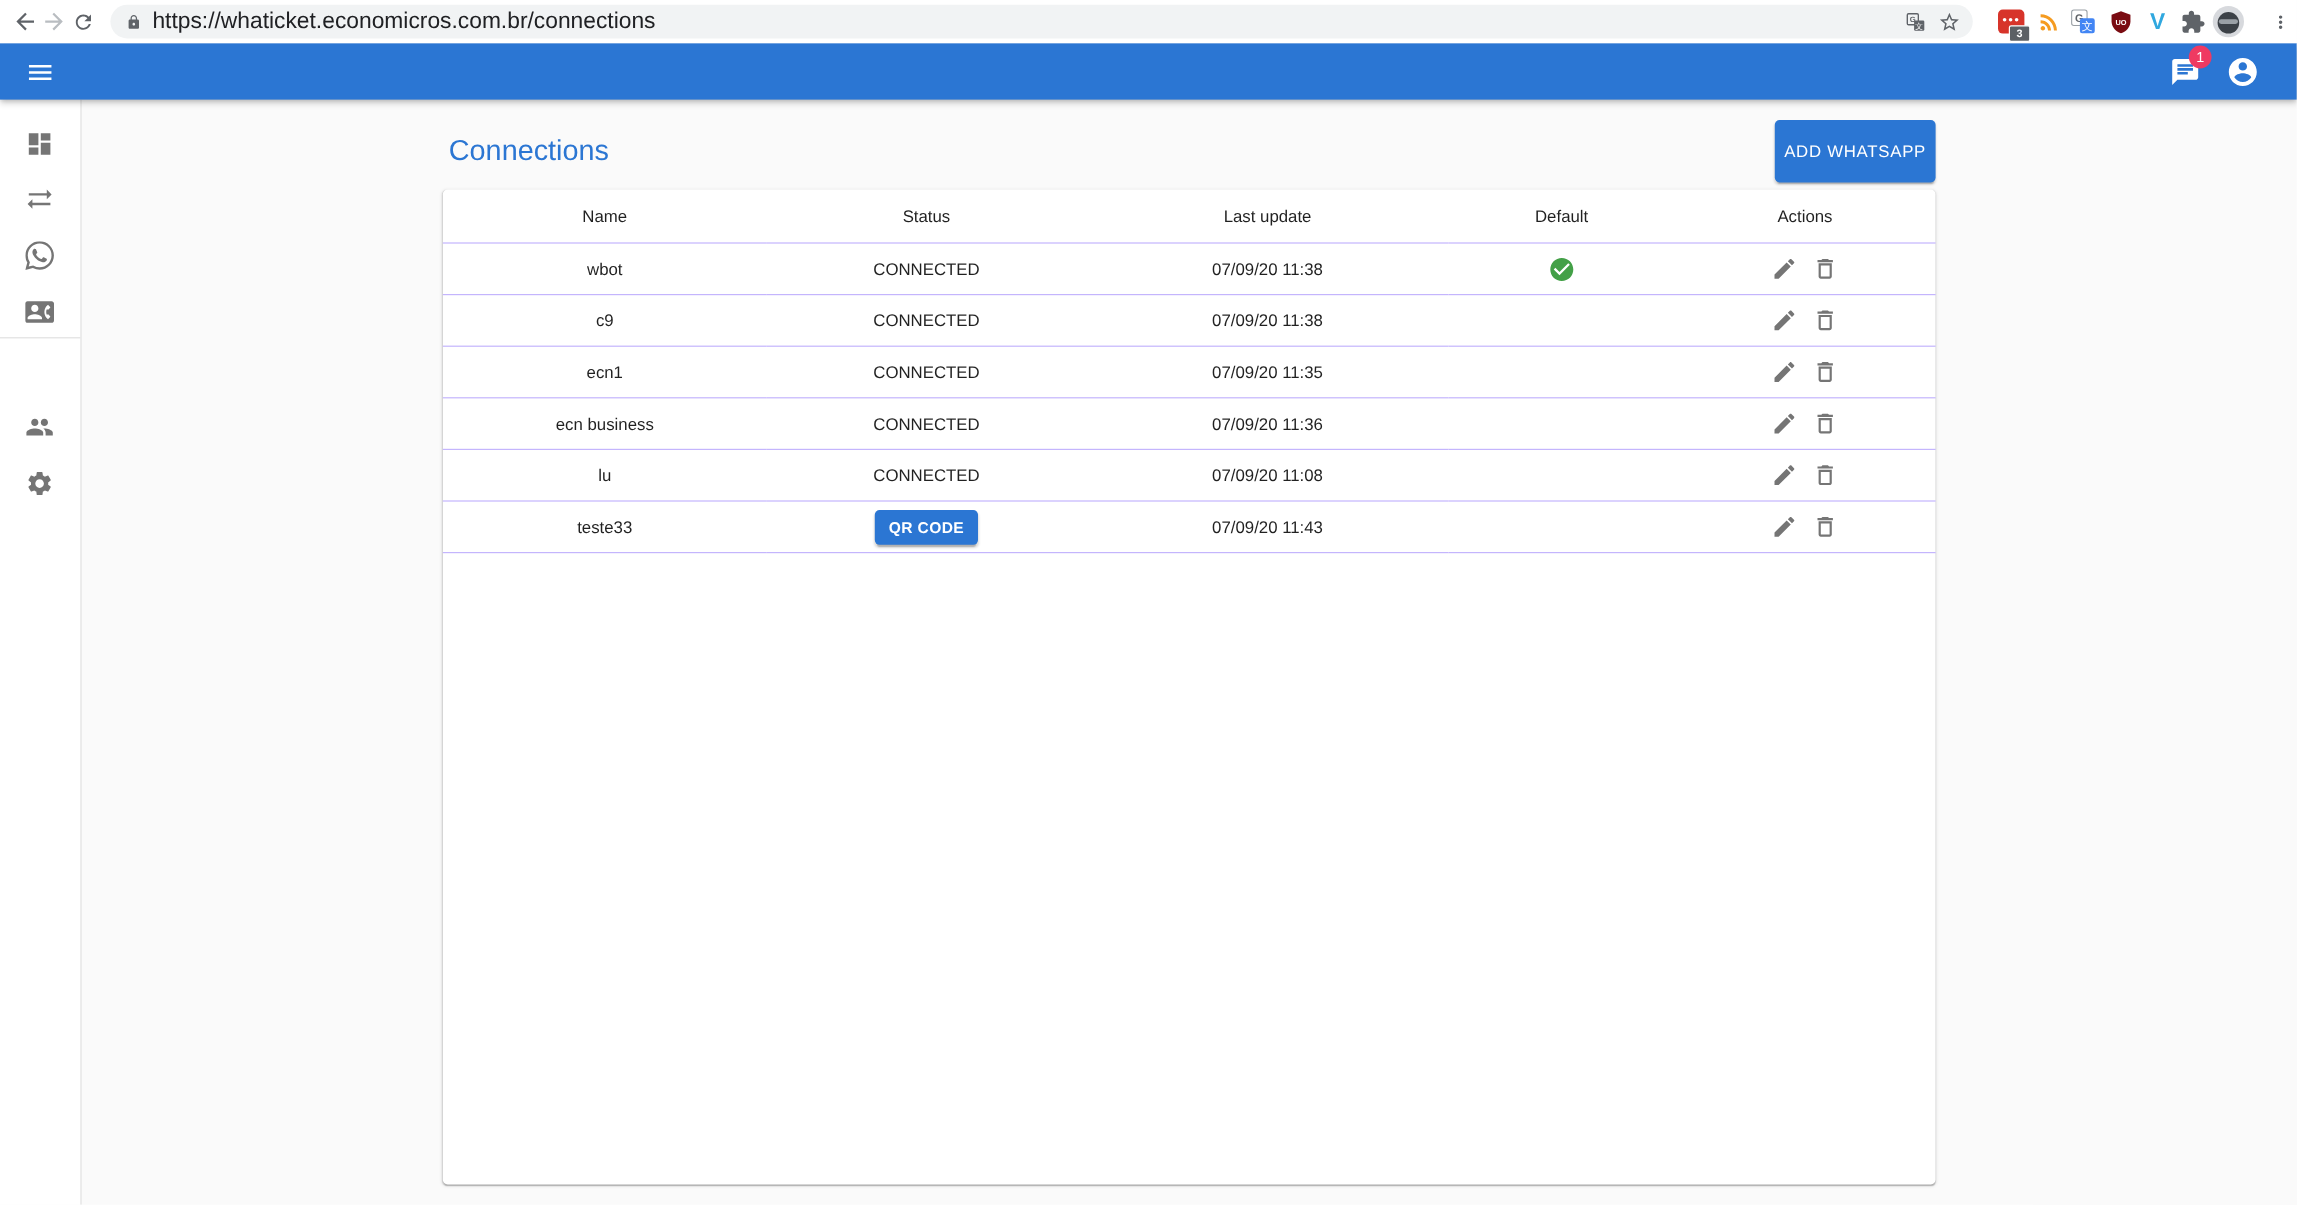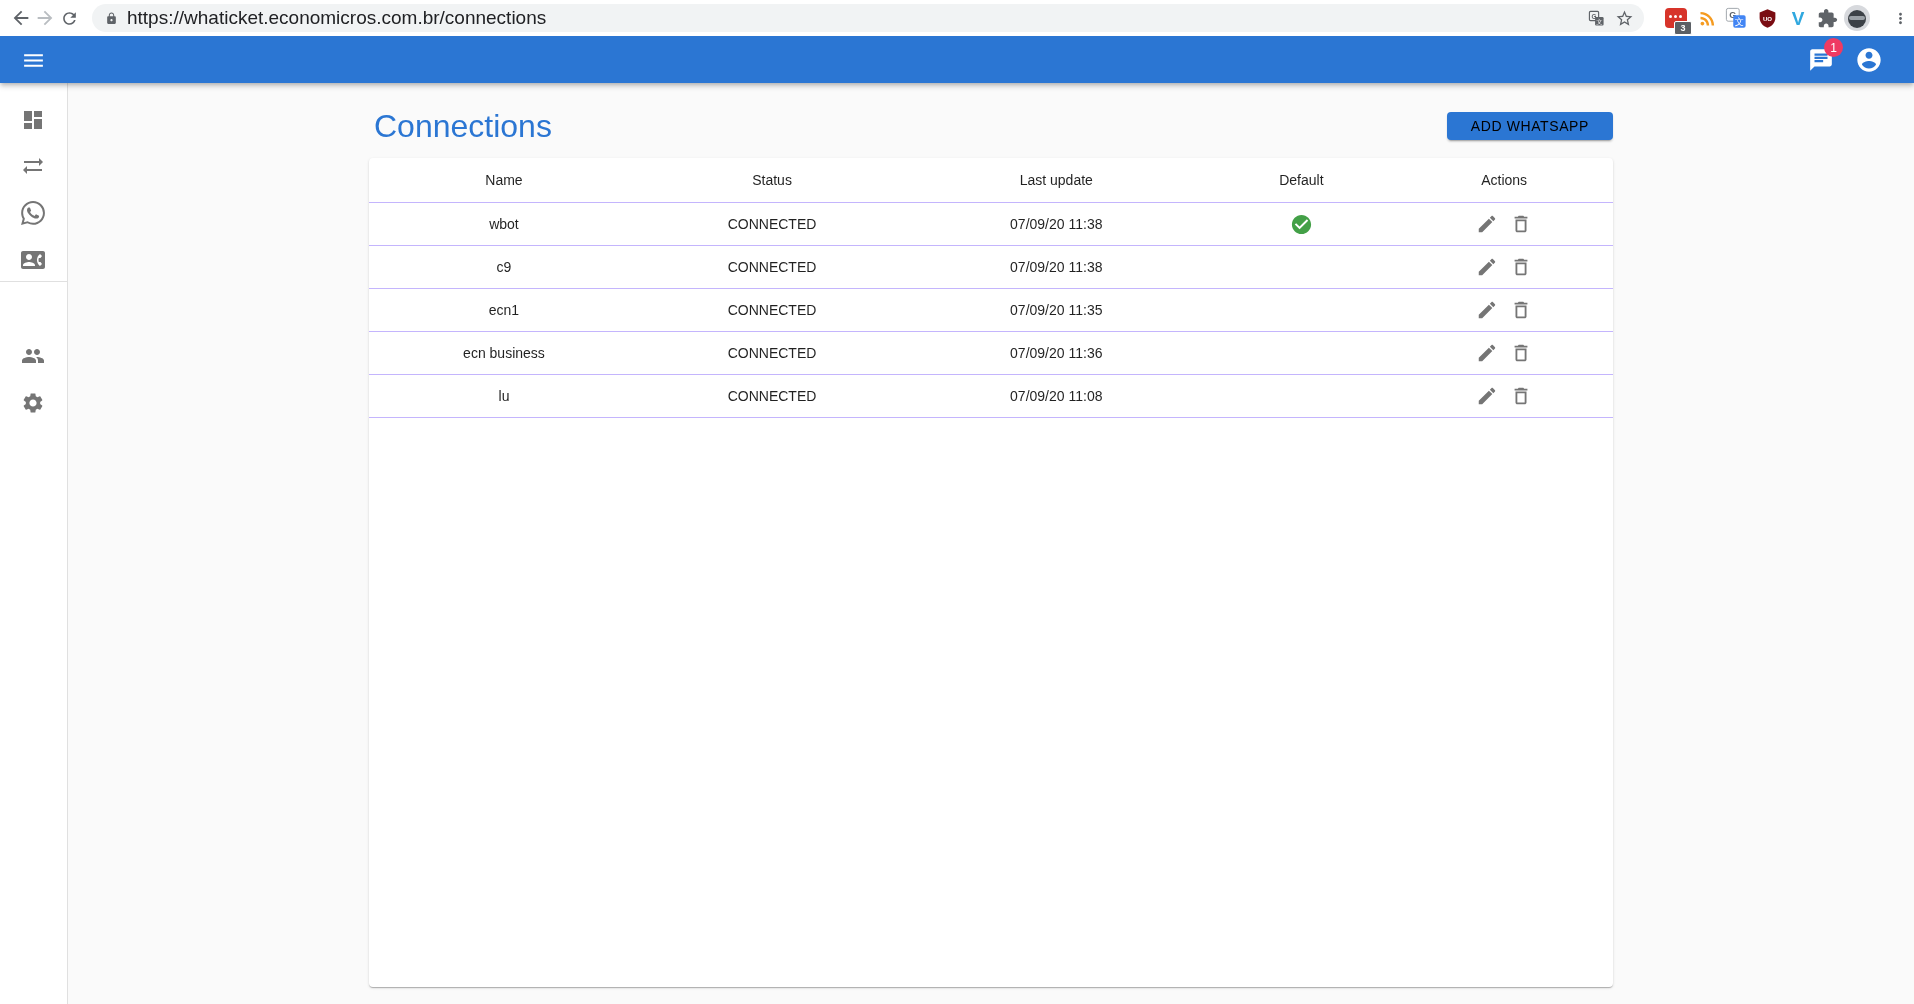--- a/index.html
+++ b/index.html
@@ -45,23 +45,23 @@
   .sidebar{position:absolute;left:0;top:83px;width:67px;bottom:0;background:#fff;
     border-right:1px solid #e0e0e0;z-index:30;}
   .side-item{position:absolute;left:21px;width:24px;height:24px;border:none;background:none;padding:0;
     color:#757575;cursor:pointer;display:flex;align-items:center;justify-content:center;}
   .side-divider{position:absolute;left:0;top:198px;width:100%;height:1px;background:#e0e0e0;}
 
   
   .content{position:absolute;left:68px;top:83px;right:0;bottom:0;background:#fafafa;overflow:hidden;}
   .main-inner{width:1244px;margin:0 auto;}
   .page-header{display:flex;align-items:center;justify-content:space-between;margin-top:24px;height:38px;}
-  .page-title{font-size:32px;font-weight:400;color:var(--primary-blue,#2b76d3);margin:0 0 0 5px;}
-  .add-btn{background:var(--primary-blue,#2b76d3);color:#000000;border:none;border-radius:4px;
-    height:28px;padding:0 24px;font-size:14px;font-weight:500;letter-spacing:.6px;cursor:pointer;
+  .page-title{font-size:24px;font-weight:400;color:var(--primary-blue,#2b76d3);margin:0 0 0 5px;}
+  .add-btn{background:var(--primary-blue,#2b76d3);color:#ffffff;border:none;border-radius:4px;
+    height:52px;padding:0 8px;font-size:14px;font-weight:500;letter-spacing:.6px;cursor:pointer;
     font-family:"Liberation Sans",sans-serif;
     box-shadow:0 3px 1px -2px rgba(0,0,0,.2),0 2px 2px 0 rgba(0,0,0,.14);}
   .card{margin-top:13px;background:#fff;border-radius:4px;min-height:829px;
     box-shadow:0 1px 3px rgba(0,0,0,.12),0 1px 1px rgba(0,0,0,.14),0 2px 1px -1px rgba(0,0,0,.12);}
   table.conn{width:100%;border-collapse:collapse;table-layout:fixed;}
   table.conn th,table.conn td{text-align:center;border-bottom:1px solid #c4b5fd;
     font-size:14px;color:rgba(0,0,0,.87);padding:0;}
   table.conn th{height:44px;font-weight:500;}
   table.conn td{height:42px;font-weight:400;}
   .col-name{width:21.7%;} .col-status{width:21.4%;} .col-update{width:24.3%;}
@@ -396,18 +396,42 @@
         <span>
                       <svg width="22" height="22" viewBox="0 0 24 24" fill="currentColor">
                         <path d="M6 19c0 1.1.9 2 2 2h8c1.1 0 2-.9 2-2V7H6v12zM8 9h8v10H8V9zm7.5-5l-1-1h-5l-1 1H5v2h14V4h-3.5z"></path>
                       </svg>
                     </span>
       </button>
     </td>
   </tr>
 
 
+  <tr>
+    <td class="c-name">teste33</td>
+    <td class="c-status"><span class="status-label qr-button">QR CODE</span></td>
+    <td class="c-update">07/09/20 11:43</td>
+    <td class="c-default">
+      
+    </td>
+    <td class="c-actions">
+      <button class="icon-btn">
+        <span>
+                      <svg width="22" height="22" viewBox="0 0 24 24" fill="currentColor">
+                        <path d="M3 17.25V21h3.75L17.81 9.94l-3.75-3.75L3 17.25zM20.71 7.04c.39-.39.39-1.02 0-1.41l-2.34-2.34c-.39-.39-1.02-.39-1.41 0l-1.83 1.83 3.75 3.75 1.83-1.83z"></path>
+                      </svg>
+                    </span>
+      </button>
+      <button class="icon-btn">
+        <span>
+                      <svg width="22" height="22" viewBox="0 0 24 24" fill="currentColor">
+                        <path d="M6 19c0 1.1.9 2 2 2h8c1.1 0 2-.9 2-2V7H6v12zM8 9h8v10H8V9zm7.5-5l-1-1h-5l-1 1H5v2h14V4h-3.5z"></path>
+                      </svg>
+                    </span>
+      </button>
+    </td>
+  </tr>
 </tbody>
         </table>
       </div>
     </div>
   </div>
 </div>
 
 </body></html>

